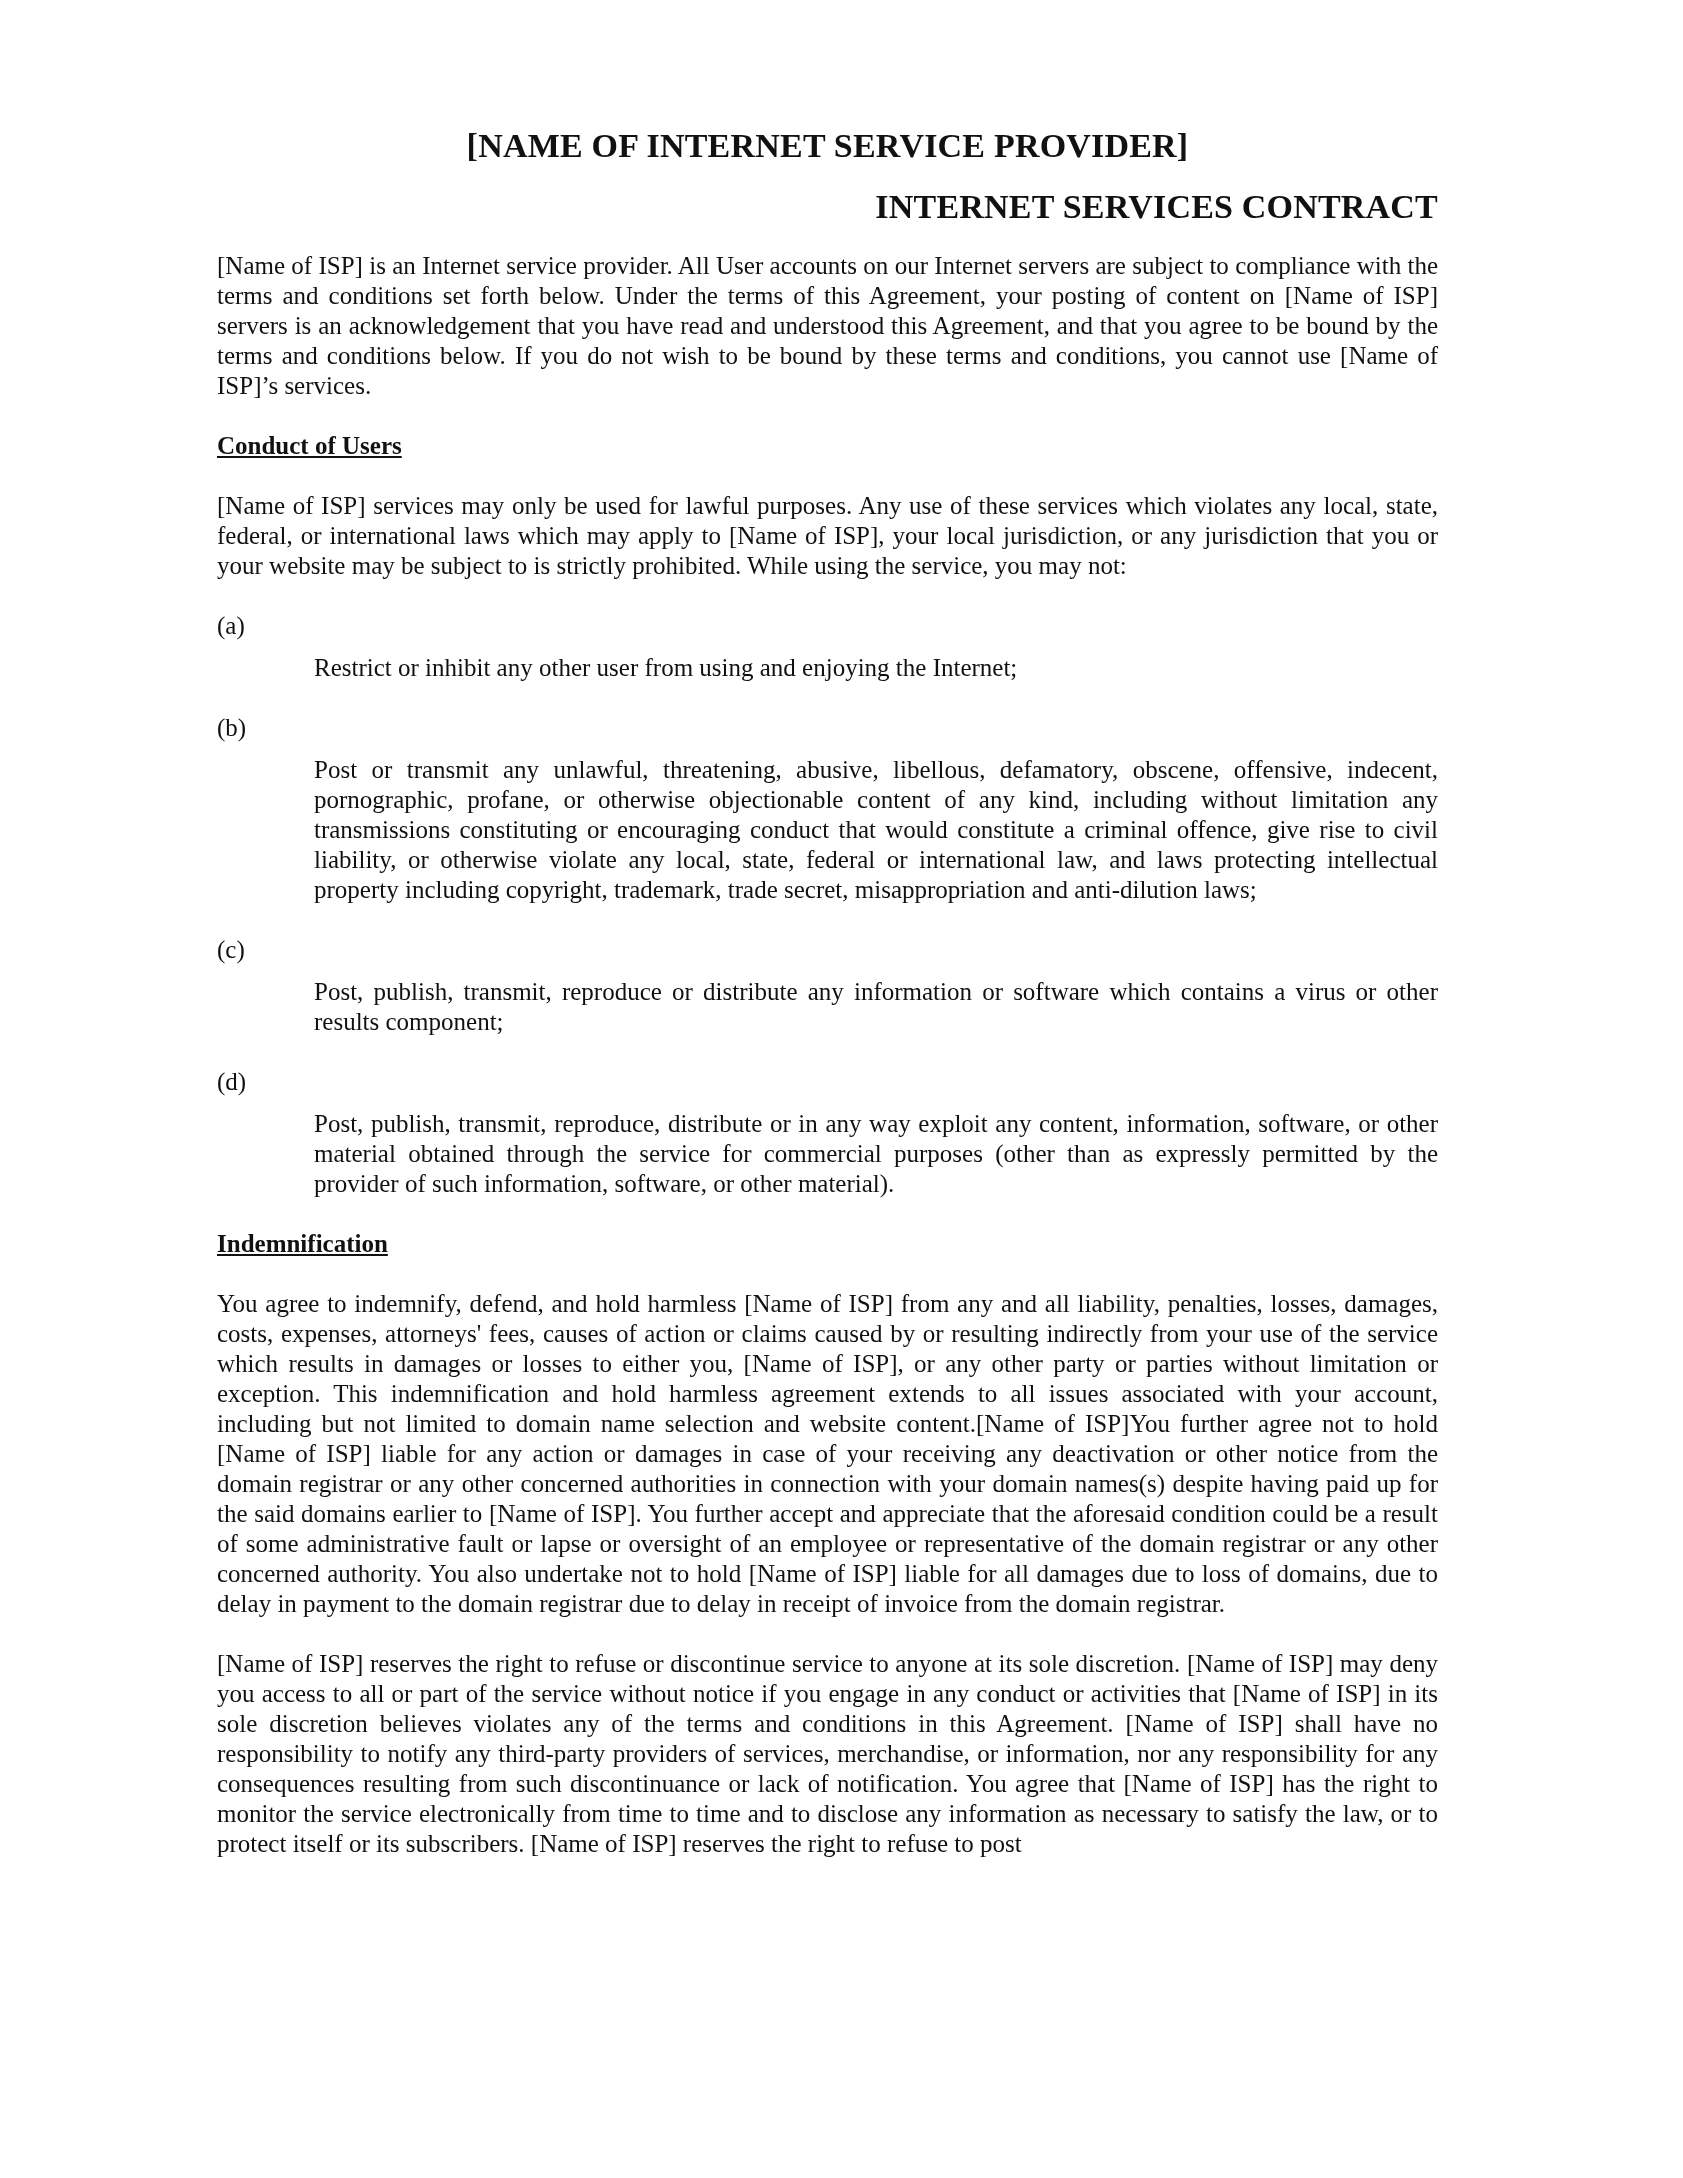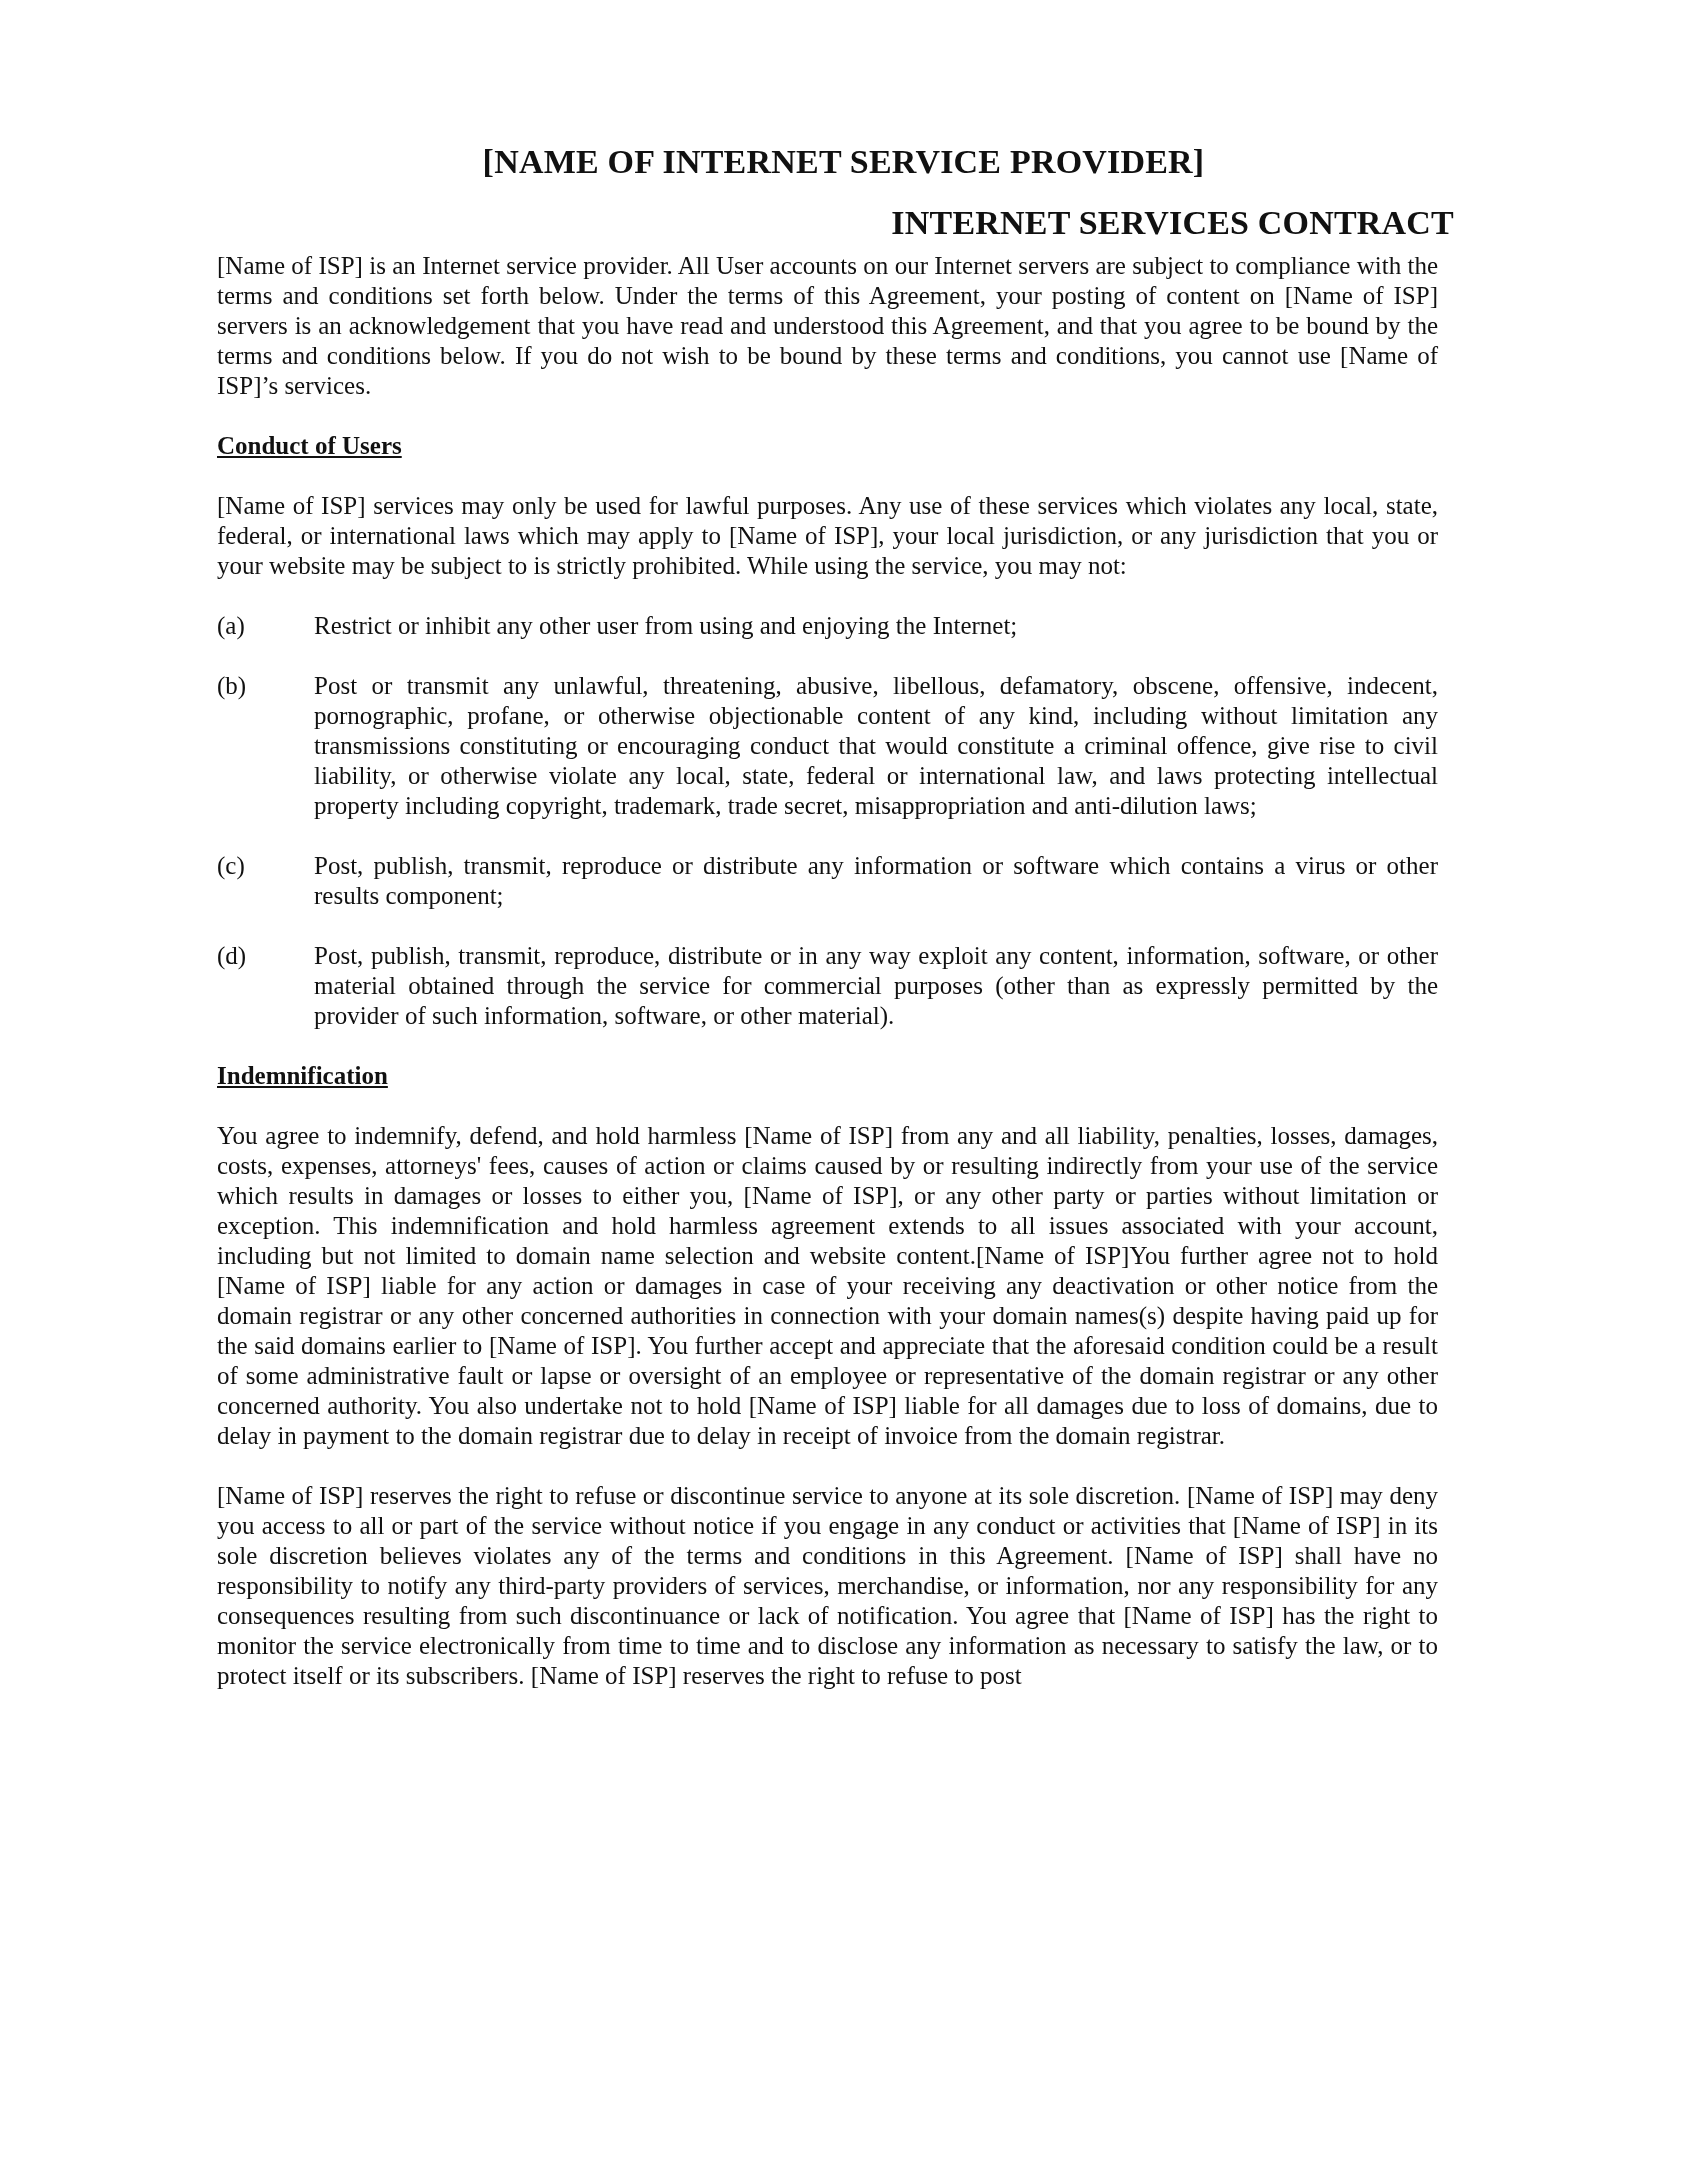--- a/index.html
+++ b/index.html
@@ -1,27 +1,27 @@
 <!DOCTYPE html>
 <html><head>
 <meta charset="utf-8">
 <style>
   html, body { margin:0; padding:0; background:#ffffff; }
   body { width:1683px; height:2178px; position:relative; overflow:hidden;
          font-family:"Liberation Serif","DejaVu Serif",serif; color:#111; }
   .page { position:absolute; left:217px; top:0; width:1221px; }
-  .title { text-align:center; font-weight:bold; font-size:34px; margin:16px; letter-spacing:0.2px; }
+  .title { text-align:center; font-weight:bold; font-size:34px; margin:0; letter-spacing:0.2px; }
   #t1 { position:absolute; top:127px; width:100%; }
   #t2 { position:absolute; top:188px; width:100%;text-align:right; }
   .body { position:absolute; top:251px; width:100%; font-size:25px; line-height:30px; }
   p { margin:0 0 30px 0; text-align:justify; }
   h2 { font-size:25px; font-weight:bold; margin:0 0 30px 0; line-height:30px;text-decoration:underline; }
   .item { display:flex; margin:0 0 30px 0; }
   .item .lbl { width:97px; flex:none; }
-  .item .txt { flex:1; text-align:justify; }
+  .item .txt { flex:1; text-align:justify;margin-top:42px; }
 </style>
 </head>
 <body>
 
 <div class="page">
   <h1 id="t1" class="title">[NAME OF INTERNET SERVICE PROVIDER]</h1>
   <h1 id="t2" class="title">INTERNET SERVICES CONTRACT</h1>
 
   <div class="body">
     <p>[Name of ISP] is an Internet service provider. All User accounts on our Internet servers are subject to compliance with the terms and conditions set forth below. Under the terms of this Agreement, your posting of content on [Name of ISP] servers is an acknowledgement that you have read and understood this Agreement, and that you agree to be bound by the terms and conditions below. If you do not wish to be bound by these terms and conditions, you cannot use [Name of ISP]’s services.</p>

